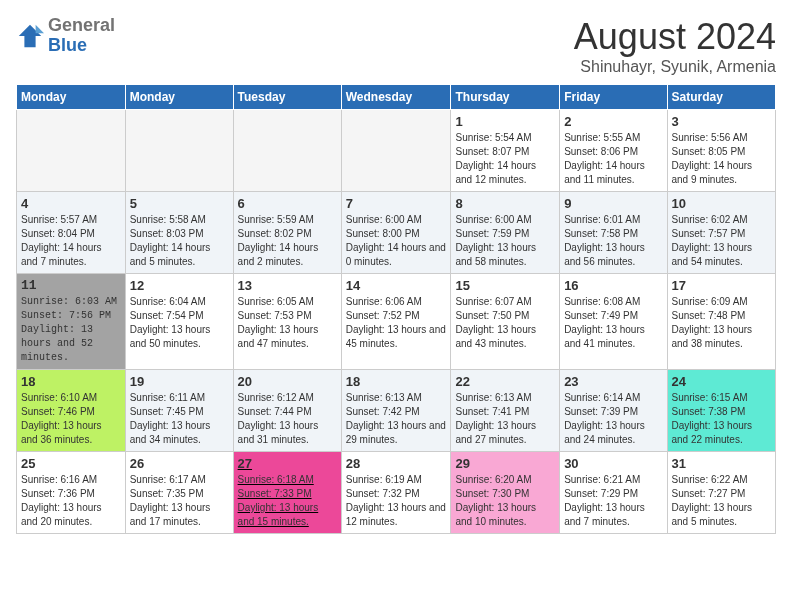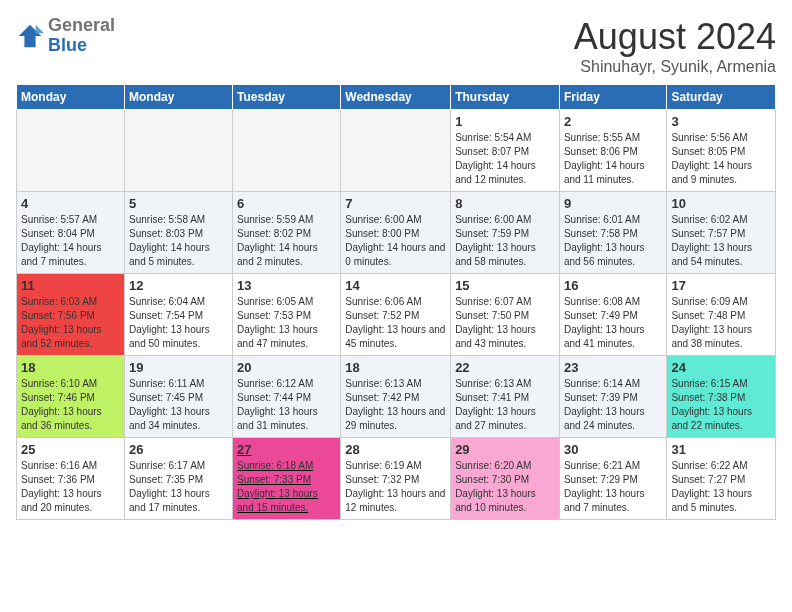--- a/index.html
+++ b/index.html
@@ -159,21 +159,21 @@
         <td style="background-color: rgb(240, 244, 248);">
           <span class="day-number">9</span>
           <div class="day-info">Sunrise: 6:01 AM<br>Sunset: 7:58 PM<br>Daylight: 13 hours and 56 minutes.</div>
         </td>
         <td style="background-color: rgb(240, 244, 248);">
           <span class="day-number">10</span>
           <div class="day-info">Sunrise: 6:02 AM<br>Sunset: 7:57 PM<br>Daylight: 13 hours and 54 minutes.</div>
         </td>
       </tr>
       <tr style="background-color: rgb(255, 255, 255);">
-        <td style="background-color: #ef4444;">
+        <td style="background-color: #a3a3a3; font-family: Liberation Mono, monospace;">
           <span class="day-number">11</span>
           <div class="day-info">Sunrise: 6:03 AM<br>Sunset: 7:56 PM<br>Daylight: 13 hours and 52 minutes.</div>
         </td>
         <td style="background-color: rgb(255, 255, 255);">
           <span class="day-number">12</span>
           <div class="day-info">Sunrise: 6:04 AM<br>Sunset: 7:54 PM<br>Daylight: 13 hours and 50 minutes.</div>
         </td>
         <td style="background-color: rgb(255, 255, 255);">
           <span class="day-number">13</span>
           <div class="day-info">Sunrise: 6:05 AM<br>Sunset: 7:53 PM<br>Daylight: 13 hours and 47 minutes.</div>

